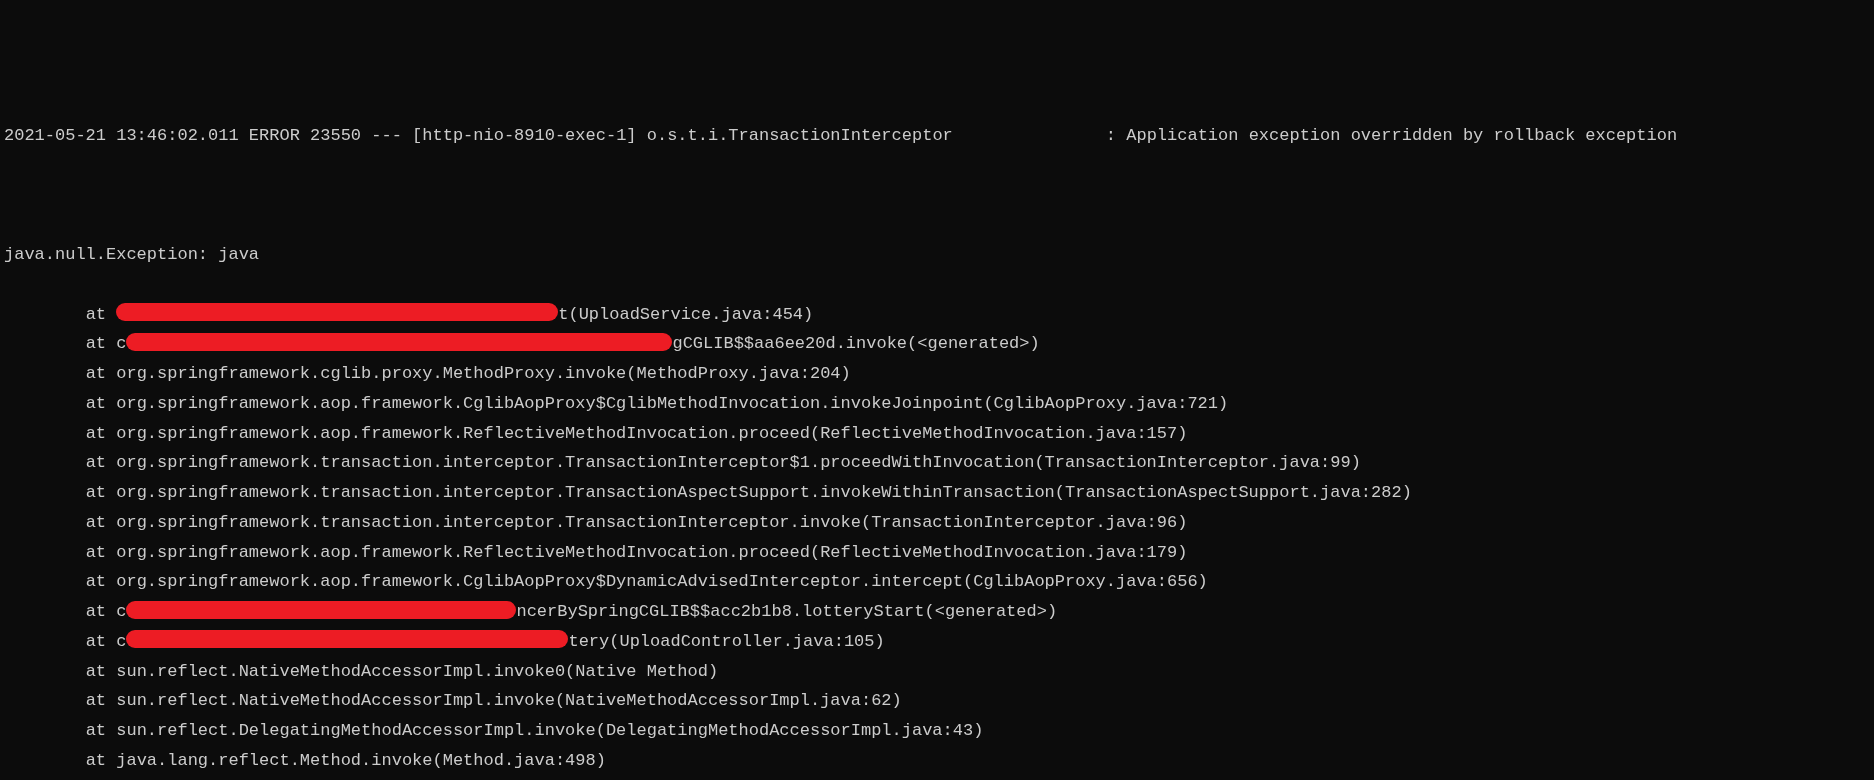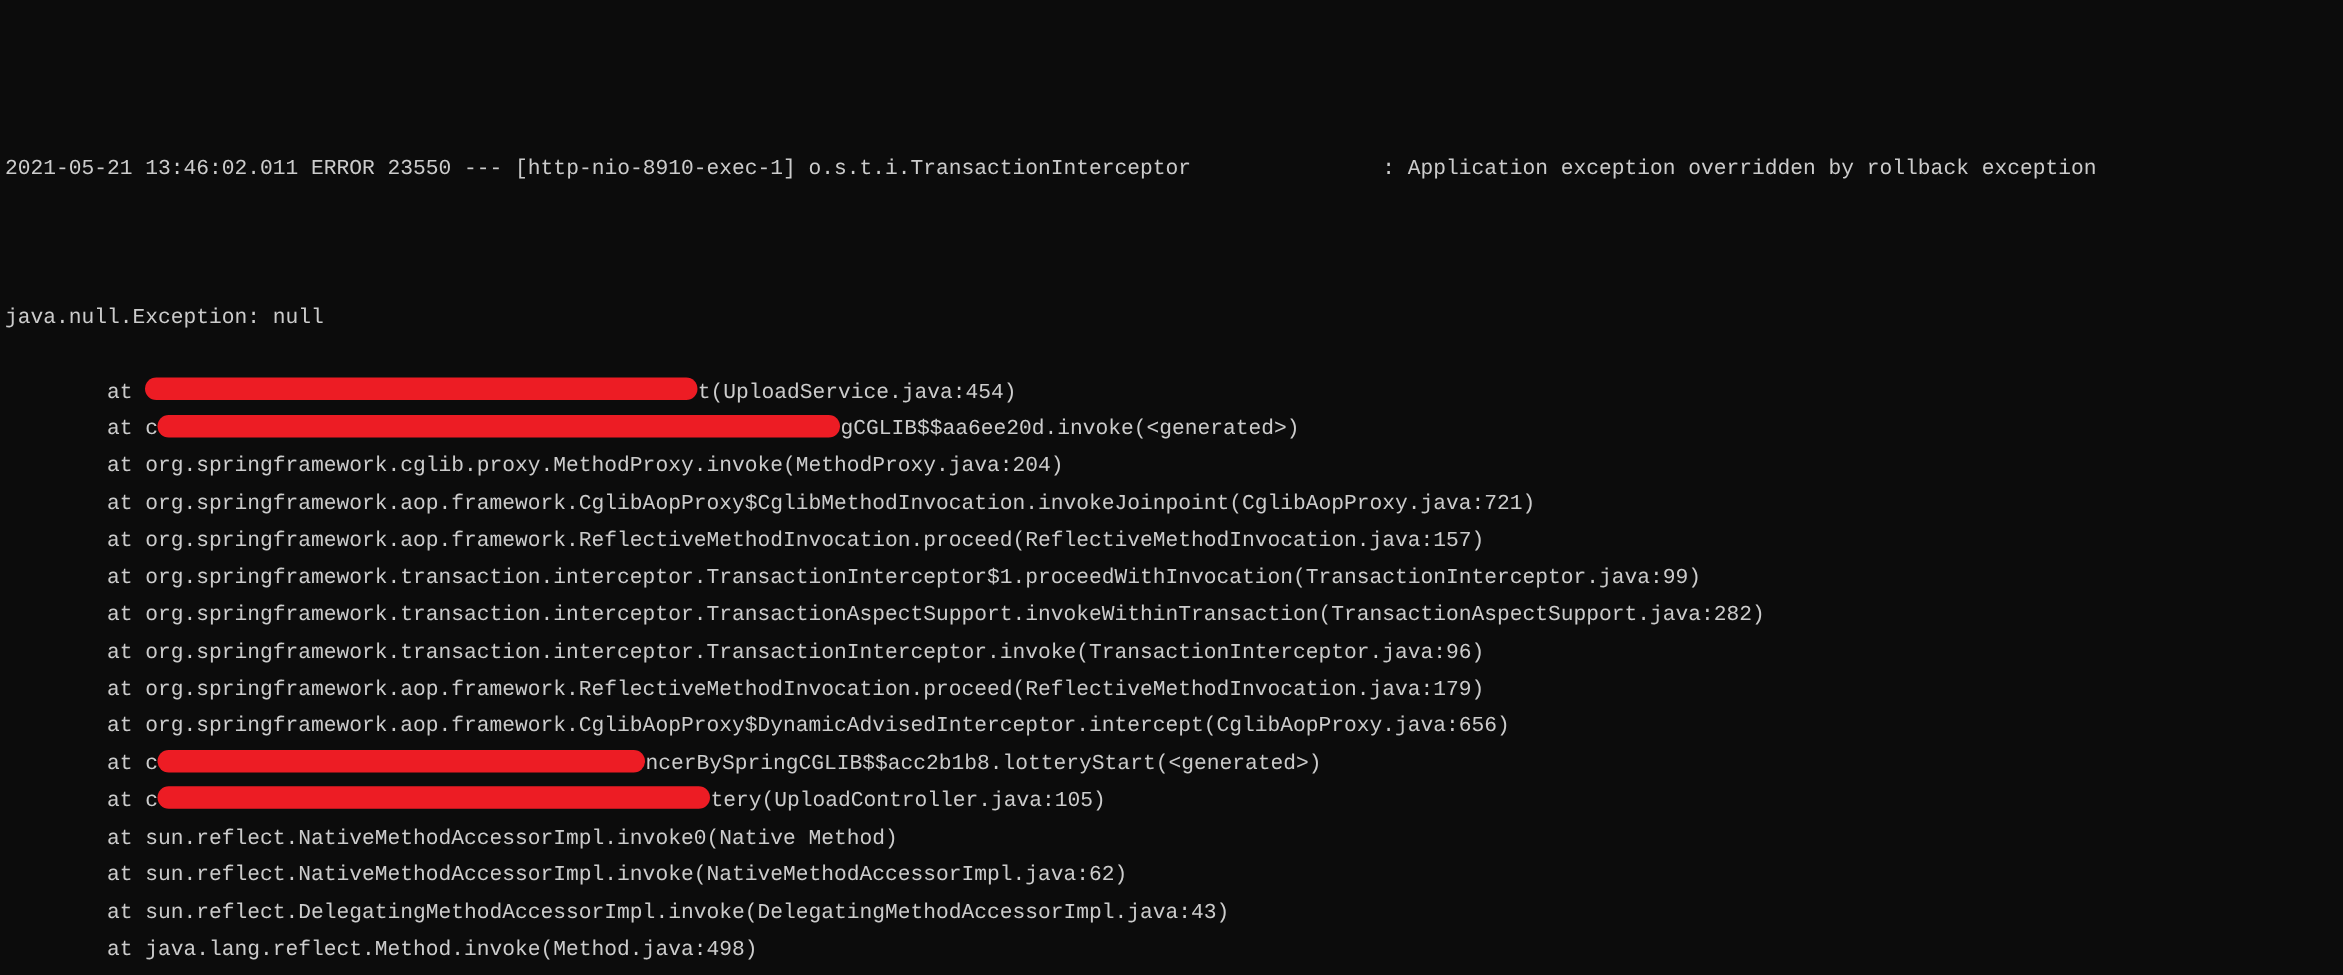--- a/index.html
+++ b/index.html
@@ -34,17 +34,17 @@
       top: -2px;
     }
   </style>
 </head>
 <body>
 
 
 
 <div class="log-line"><span>2021-05-21 13:46:02.011</span> <span>ERROR</span> <span>23550</span> <span>---</span> <span>[http-nio-8910-exec-1]</span> <span>o.s.t.i.TransactionInterceptor</span>               <span>: Application exception overridden by rollback exception</span></div>
 <div class="log-line"> </div>
-<div class="log-line"><span>java.null.Exception</span>: <span>null</span></div>
+<div class="log-line"><span>java.null.Exception</span>: <span>java</span></div>
 <div id="stack-container"><div class="log-line"><span>        </span><span>at </span><span class="redaction" style="width: 442px;"></span><span>t(UploadService.java:454)</span></div><div class="log-line"><span>        </span><span>at </span><span>c</span><span class="redaction" style="width: 546px;"></span><span>gCGLIB$$aa6ee20d.invoke(&lt;generated&gt;)</span></div><div class="log-line"><span>        </span><span>at </span><span>org.springframework.cglib.proxy.MethodProxy.invoke(MethodProxy.java:204)</span></div><div class="log-line"><span>        </span><span>at </span><span>org.springframework.aop.framework.CglibAopProxy$CglibMethodInvocation.invokeJoinpoint(CglibAopProxy.java:721)</span></div><div class="log-line"><span>        </span><span>at </span><span>org.springframework.aop.framework.ReflectiveMethodInvocation.proceed(ReflectiveMethodInvocation.java:157)</span></div><div class="log-line"><span>        </span><span>at </span><span>org.springframework.transaction.interceptor.TransactionInterceptor$1.proceedWithInvocation(TransactionInterceptor.java:99)</span></div><div class="log-line"><span>        </span><span>at </span><span>org.springframework.transaction.interceptor.TransactionAspectSupport.invokeWithinTransaction(TransactionAspectSupport.java:282)</span></div><div class="log-line"><span>        </span><span>at </span><span>org.springframework.transaction.interceptor.TransactionInterceptor.invoke(TransactionInterceptor.java:96)</span></div><div class="log-line"><span>        </span><span>at </span><span>org.springframework.aop.framework.ReflectiveMethodInvocation.proceed(ReflectiveMethodInvocation.java:179)</span></div><div class="log-line"><span>        </span><span>at </span><span>org.springframework.aop.framework.CglibAopProxy$DynamicAdvisedInterceptor.intercept(CglibAopProxy.java:656)</span></div><div class="log-line"><span>        </span><span>at </span><span>c</span><span class="redaction" style="width: 390px;"></span><span>ncerBySpringCGLIB$$acc2b1b8.lotteryStart(&lt;generated&gt;)</span></div><div class="log-line"><span>        </span><span>at </span><span>c</span><span class="redaction" style="width: 442px;"></span><span>tery(UploadController.java:105)</span></div><div class="log-line"><span>        </span><span>at </span><span>sun.reflect.NativeMethodAccessorImpl.invoke0(Native Method)</span></div><div class="log-line"><span>        </span><span>at </span><span>sun.reflect.NativeMethodAccessorImpl.invoke(NativeMethodAccessorImpl.java:62)</span></div><div class="log-line"><span>        </span><span>at </span><span>sun.reflect.DelegatingMethodAccessorImpl.invoke(DelegatingMethodAccessorImpl.java:43)</span></div><div class="log-line"><span>        </span><span>at </span><span>java.lang.reflect.Method.invoke(Method.java:498)</span></div><div class="log-line"></div></div>
 
 
 
 
 </body></html>

